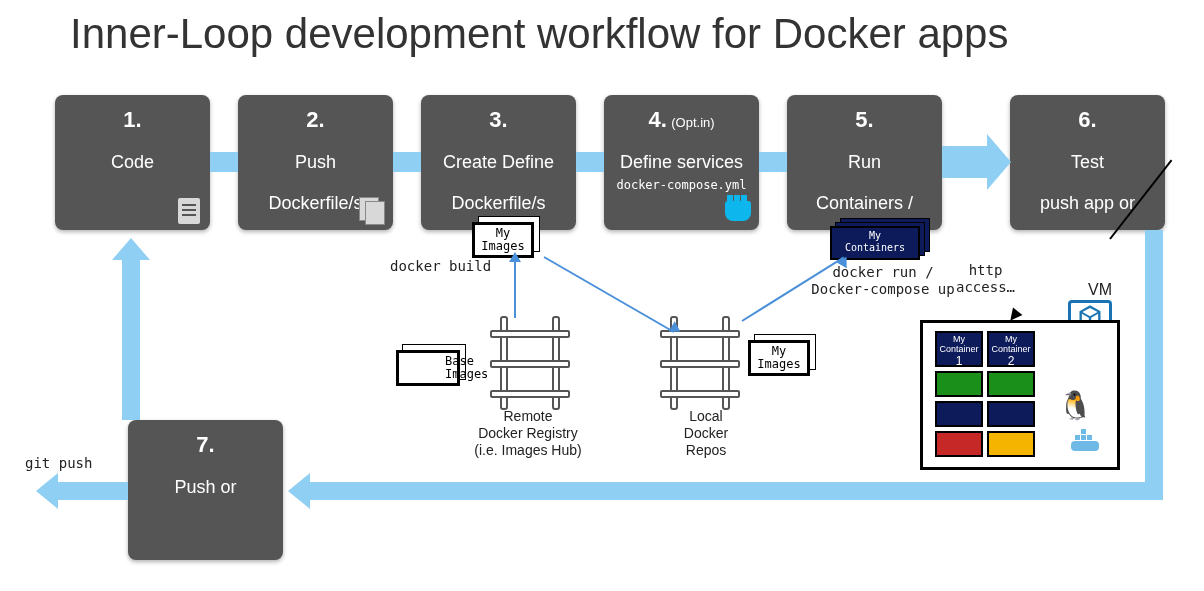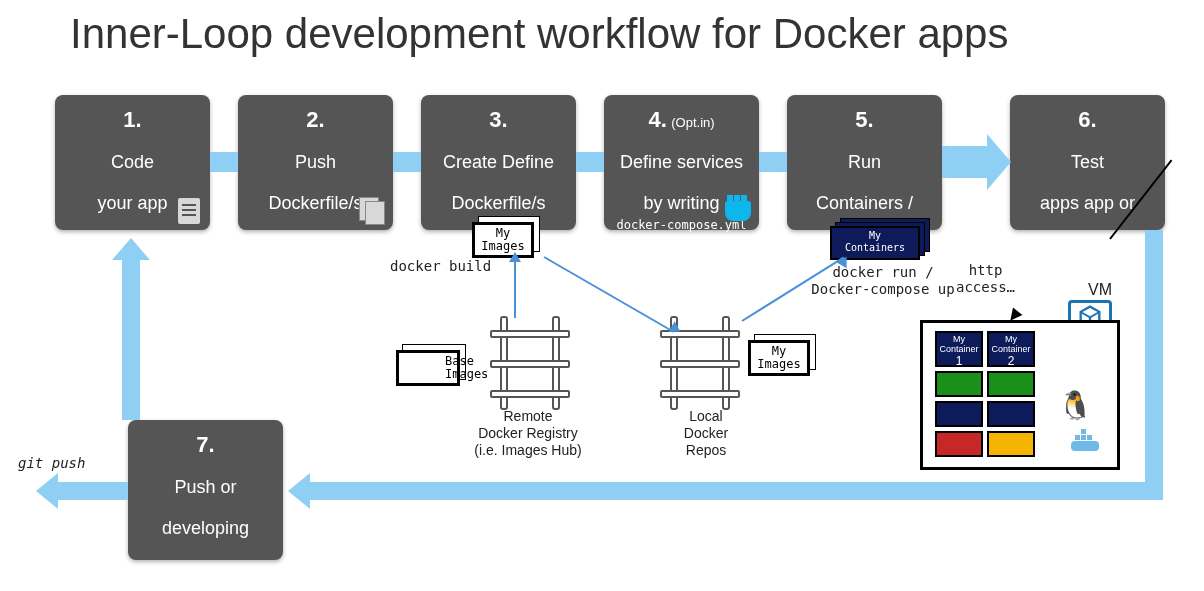--- a/index.html
+++ b/index.html
@@ -121,21 +121,20 @@
   }
 </style>
 </head>
 <body>
 
 <div class="title">Inner-Loop development workflow for Docker apps</div>
 
 <div class="step" style="left:55px; top:95px;">
   <div class="step-num">1.</div>
   <div class="step-line">Code</div>
-  <div class="step-line">your app</div>
   <div class="corner-icon">
       <div class="doc-icon"></div>
     </div>
 </div>
 <div class="step" style="left:238px; top:95px;">
   <div class="step-num">2.</div>
   <div class="step-line">Push</div>
   <div class="step-line">Dockerfile/s</div>
   <div class="corner-icon">
     <div class="whale-stack">
@@ -145,58 +144,56 @@
   </div>
 </div>
 <div class="step" style="left:421px; top:95px;">
   <div class="step-num">3.</div>
   <div class="step-line">Create Define</div>
   <div class="step-line">Dockerfile/s</div>
 </div>
 <div class="step" style="left:604px; top:95px;">
   <div><span class="step-num">4.</span> <span class="step-opt">(Opt.in)</span></div>
   <div class="step-line">Define services</div>
-  <div class="step-line">by writing</div>
   <div class="step-line-sm">docker-compose.yml</div>
   <div class="corner-icon">
       <div class="whale-icon"></div>
     </div>
 </div>
 <div class="step" style="left:787px; top:95px;">
   <div class="step-num">5.</div>
   <div class="step-line">Run</div>
   <div class="step-line">Containers /</div>
   <div class="step-line">Compose app</div>
 </div>
 <div class="step" style="left:1010px; top:95px;">
   <div class="step-num">6.</div>
   <div class="step-line">Test</div>
-  <div class="step-line">apps app or</div>
+  <div class="step-line">push app or</div>
   <div class="step-line">microservices</div>
 </div>
 <div class="step" style="left:128px; top:420px; height:140px;">
   <div class="step-num">7.</div>
   <div class="step-line">Push or</div>
-  <div class="step-line">developing</div>
 </div>
 
 <div class="arrow-big" style="left:210px; top:152px; width:28px; height:20px;"></div>
 <div class="arrow-big" style="left:393px; top:152px; width:28px; height:20px;"></div>
 <div class="arrow-big" style="left:576px; top:152px; width:28px; height:20px;"></div>
 <div class="arrow-big" style="left:759px; top:152px; width:28px; height:20px;"></div>
 
 <div class="arrow-big" style="left:942px; top:146px; width:45px; height:32px;"></div>
 <div class="arrow-head" style="left:987px; top:134px; border-top:28px solid transparent; border-bottom:28px solid transparent; border-left:24px solid #8fcff3;"></div>
 
 <div class="arrow-big" style="left:122px; top:260px; width:18px; height:160px;"></div>
 <div class="arrow-head" style="left:112px; top:238px; border-left:19px solid transparent; border-right:19px solid transparent; border-bottom:22px solid #8fcff3;"></div>
 
 <div class="arrow-big" style="left:58px; top:482px; width:70px; height:18px;"></div>
 <div class="arrow-head" style="left:36px; top:473px; border-top:18px solid transparent; border-bottom:18px solid transparent; border-right:22px solid #8fcff3;"></div>
-<div class="label-sm mono" style="left:18px; top:455px;font-style:italic;">git push</div>
+<div class="label-sm mono" style="left:25px; top:455px;">git push</div>
 
 <div class="arrow-big" style="left:1145px; top:230px; width:18px; height:262px;"></div>
 <div class="arrow-big" style="left:310px; top:482px; width:853px; height:18px;"></div>
 <div class="arrow-head" style="left:288px; top:473px; border-top:18px solid transparent; border-bottom:18px solid transparent; border-right:22px solid #8fcff3;"></div>
 
 <div class="images-card shadow" style="left:472px; top:222px; width:62px;">
   <div class="t">My</div>
   <div class="t">Images</div>
 </div>
 <div class="label-sm mono" style="left:390px; top:258px;">docker build</div>

